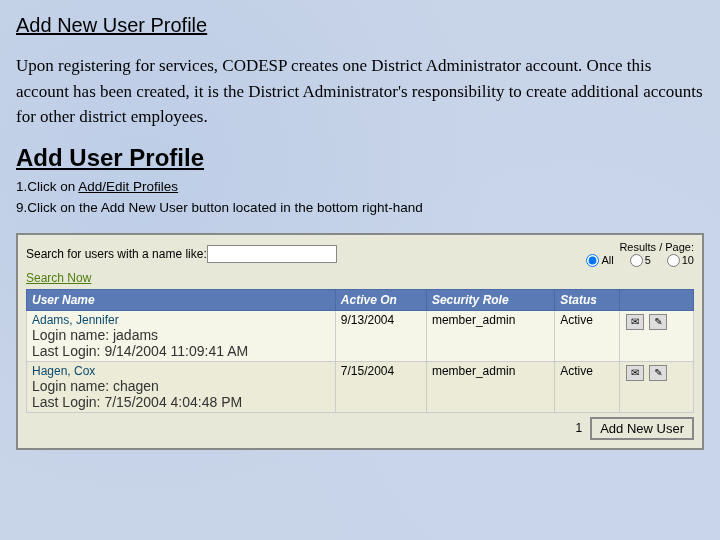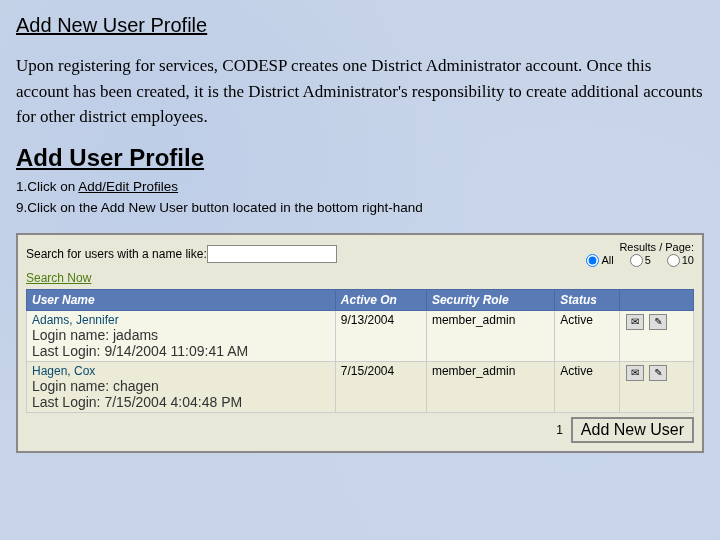--- a/index.html
+++ b/index.html
@@ -190,21 +190,21 @@
     .page-num {
       font-size: 12px;
       text-align: right;
       flex: 1;
     }
 
     .add-new-user-btn {
       background: #e8e8d8;
       border: 2px solid #888;
       padding: 2px 8px;
-      font-size: 16px;
+      font-size: 13px;
       cursor: pointer;
       font-weight: normal;
     }
   </style>
 </head>
 <body>
 
 <h1 class="main-title">Add New User Profile</h1>
 
 <p class="intro-text">

